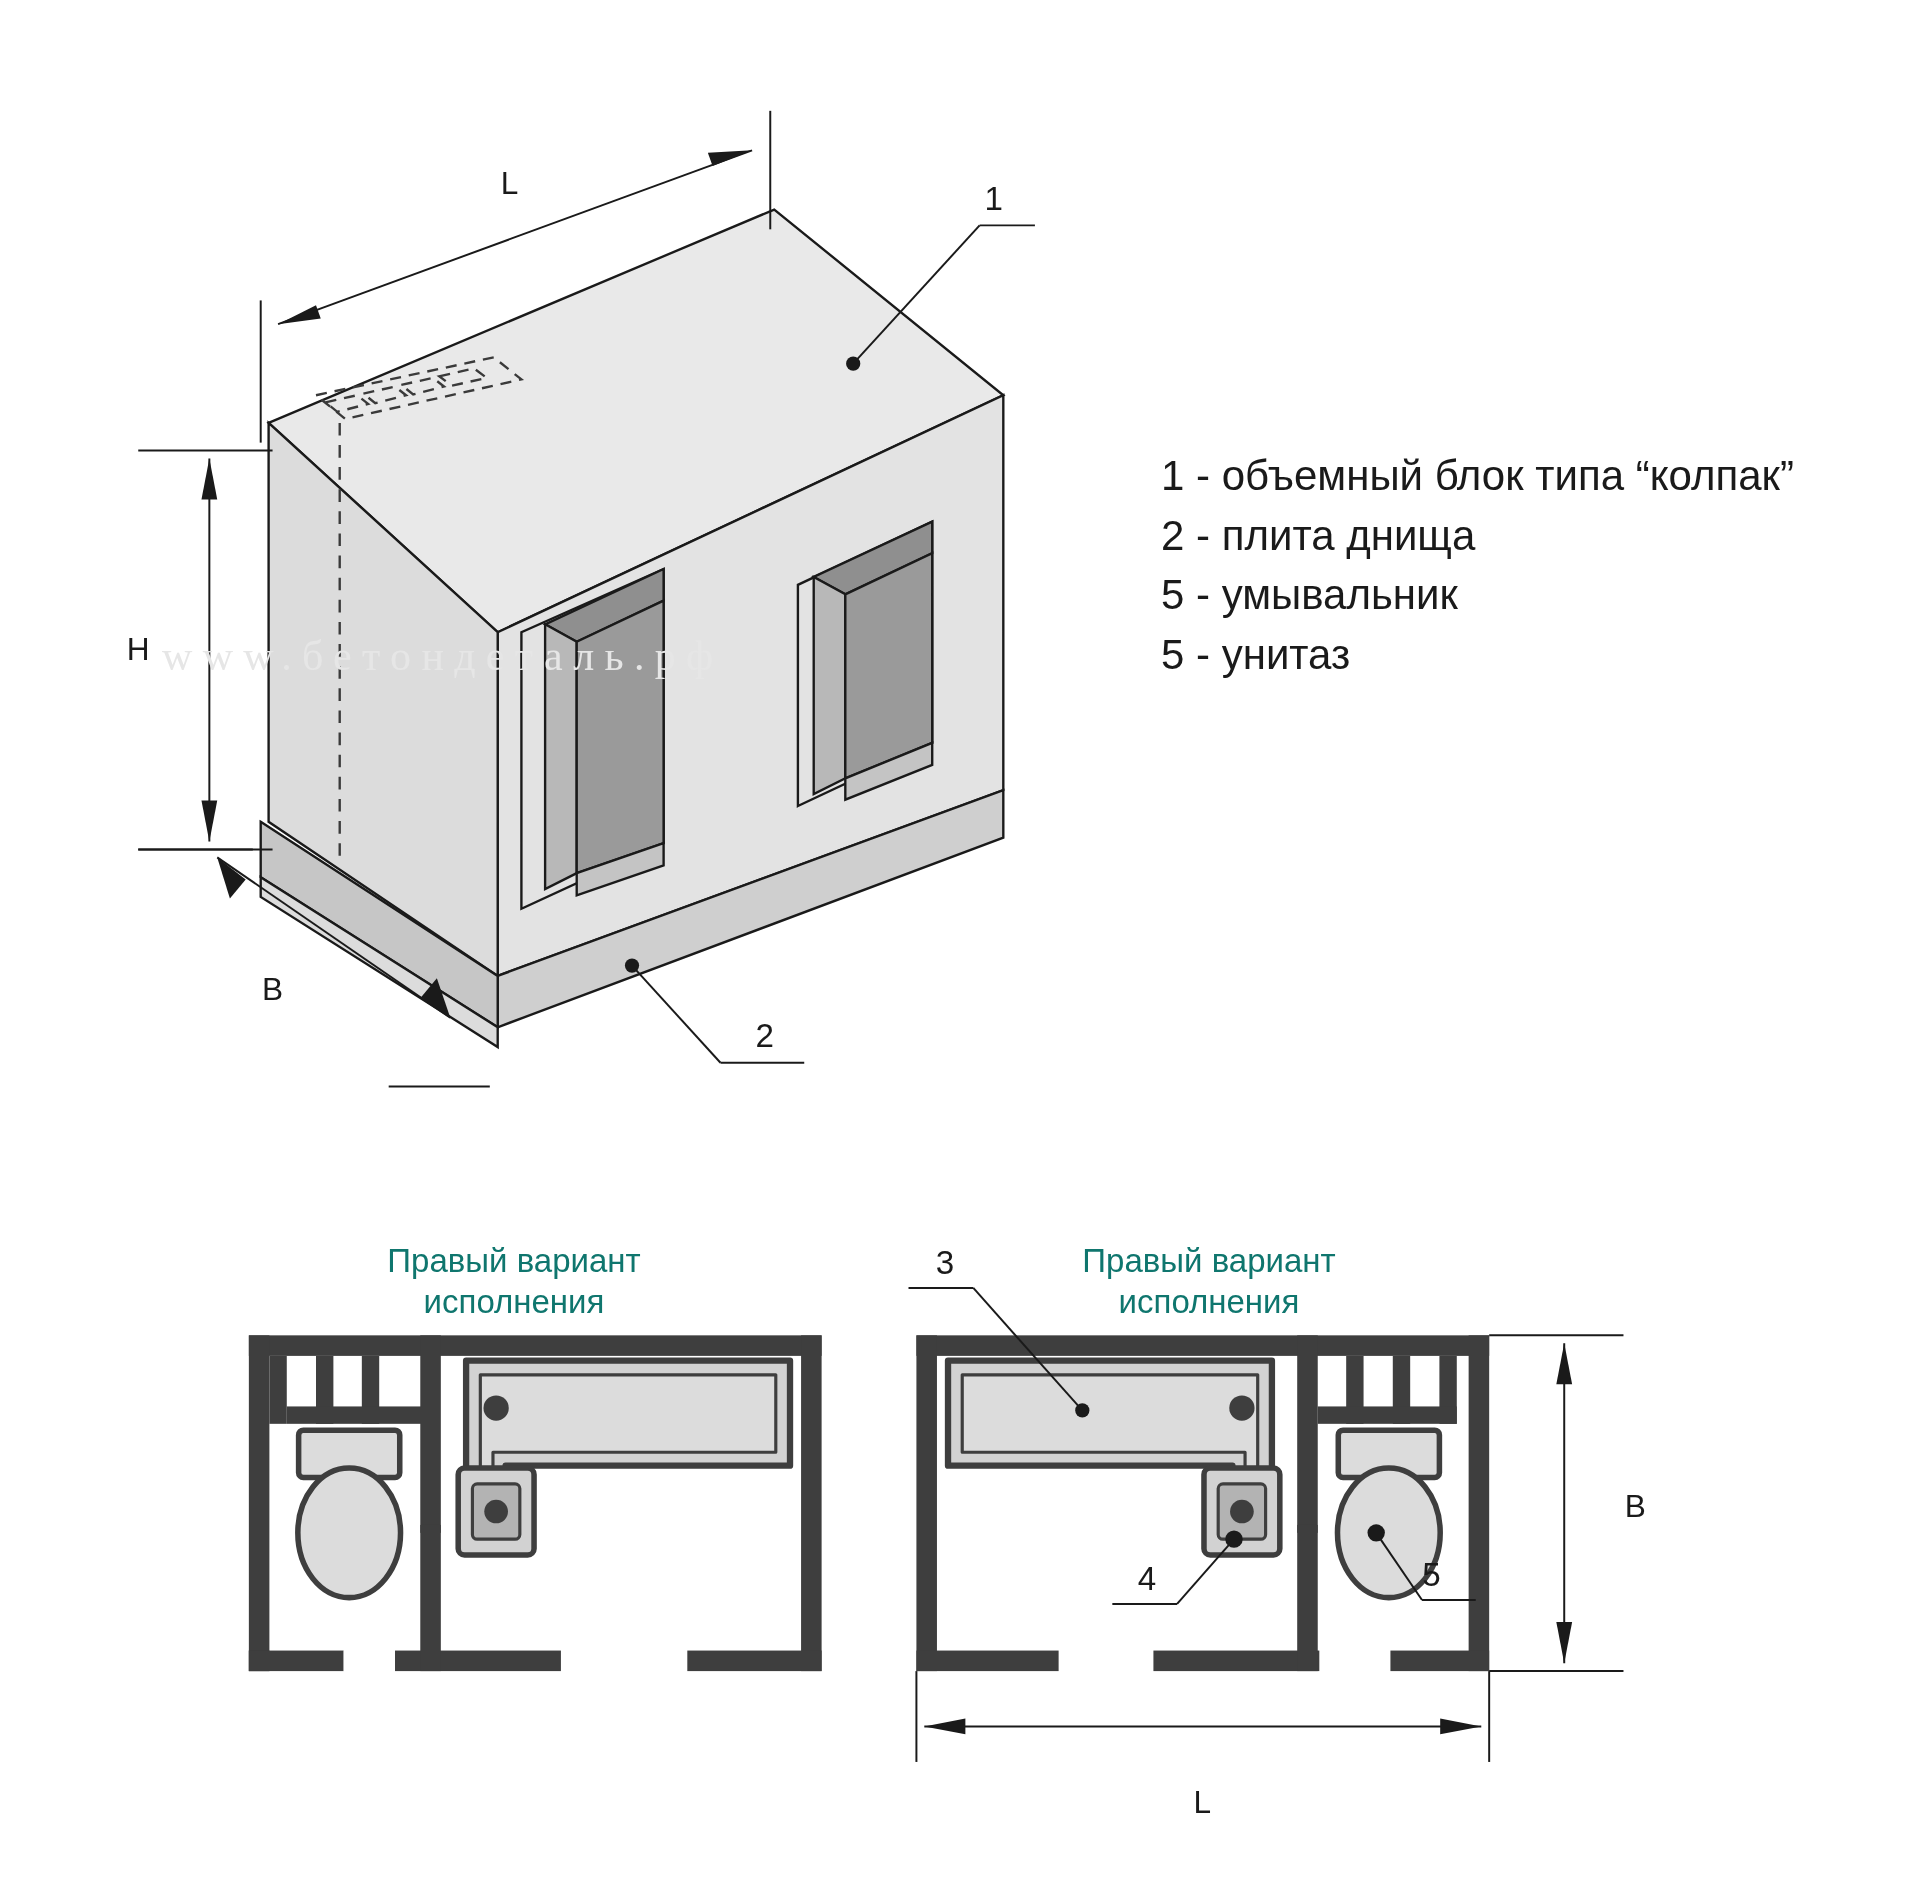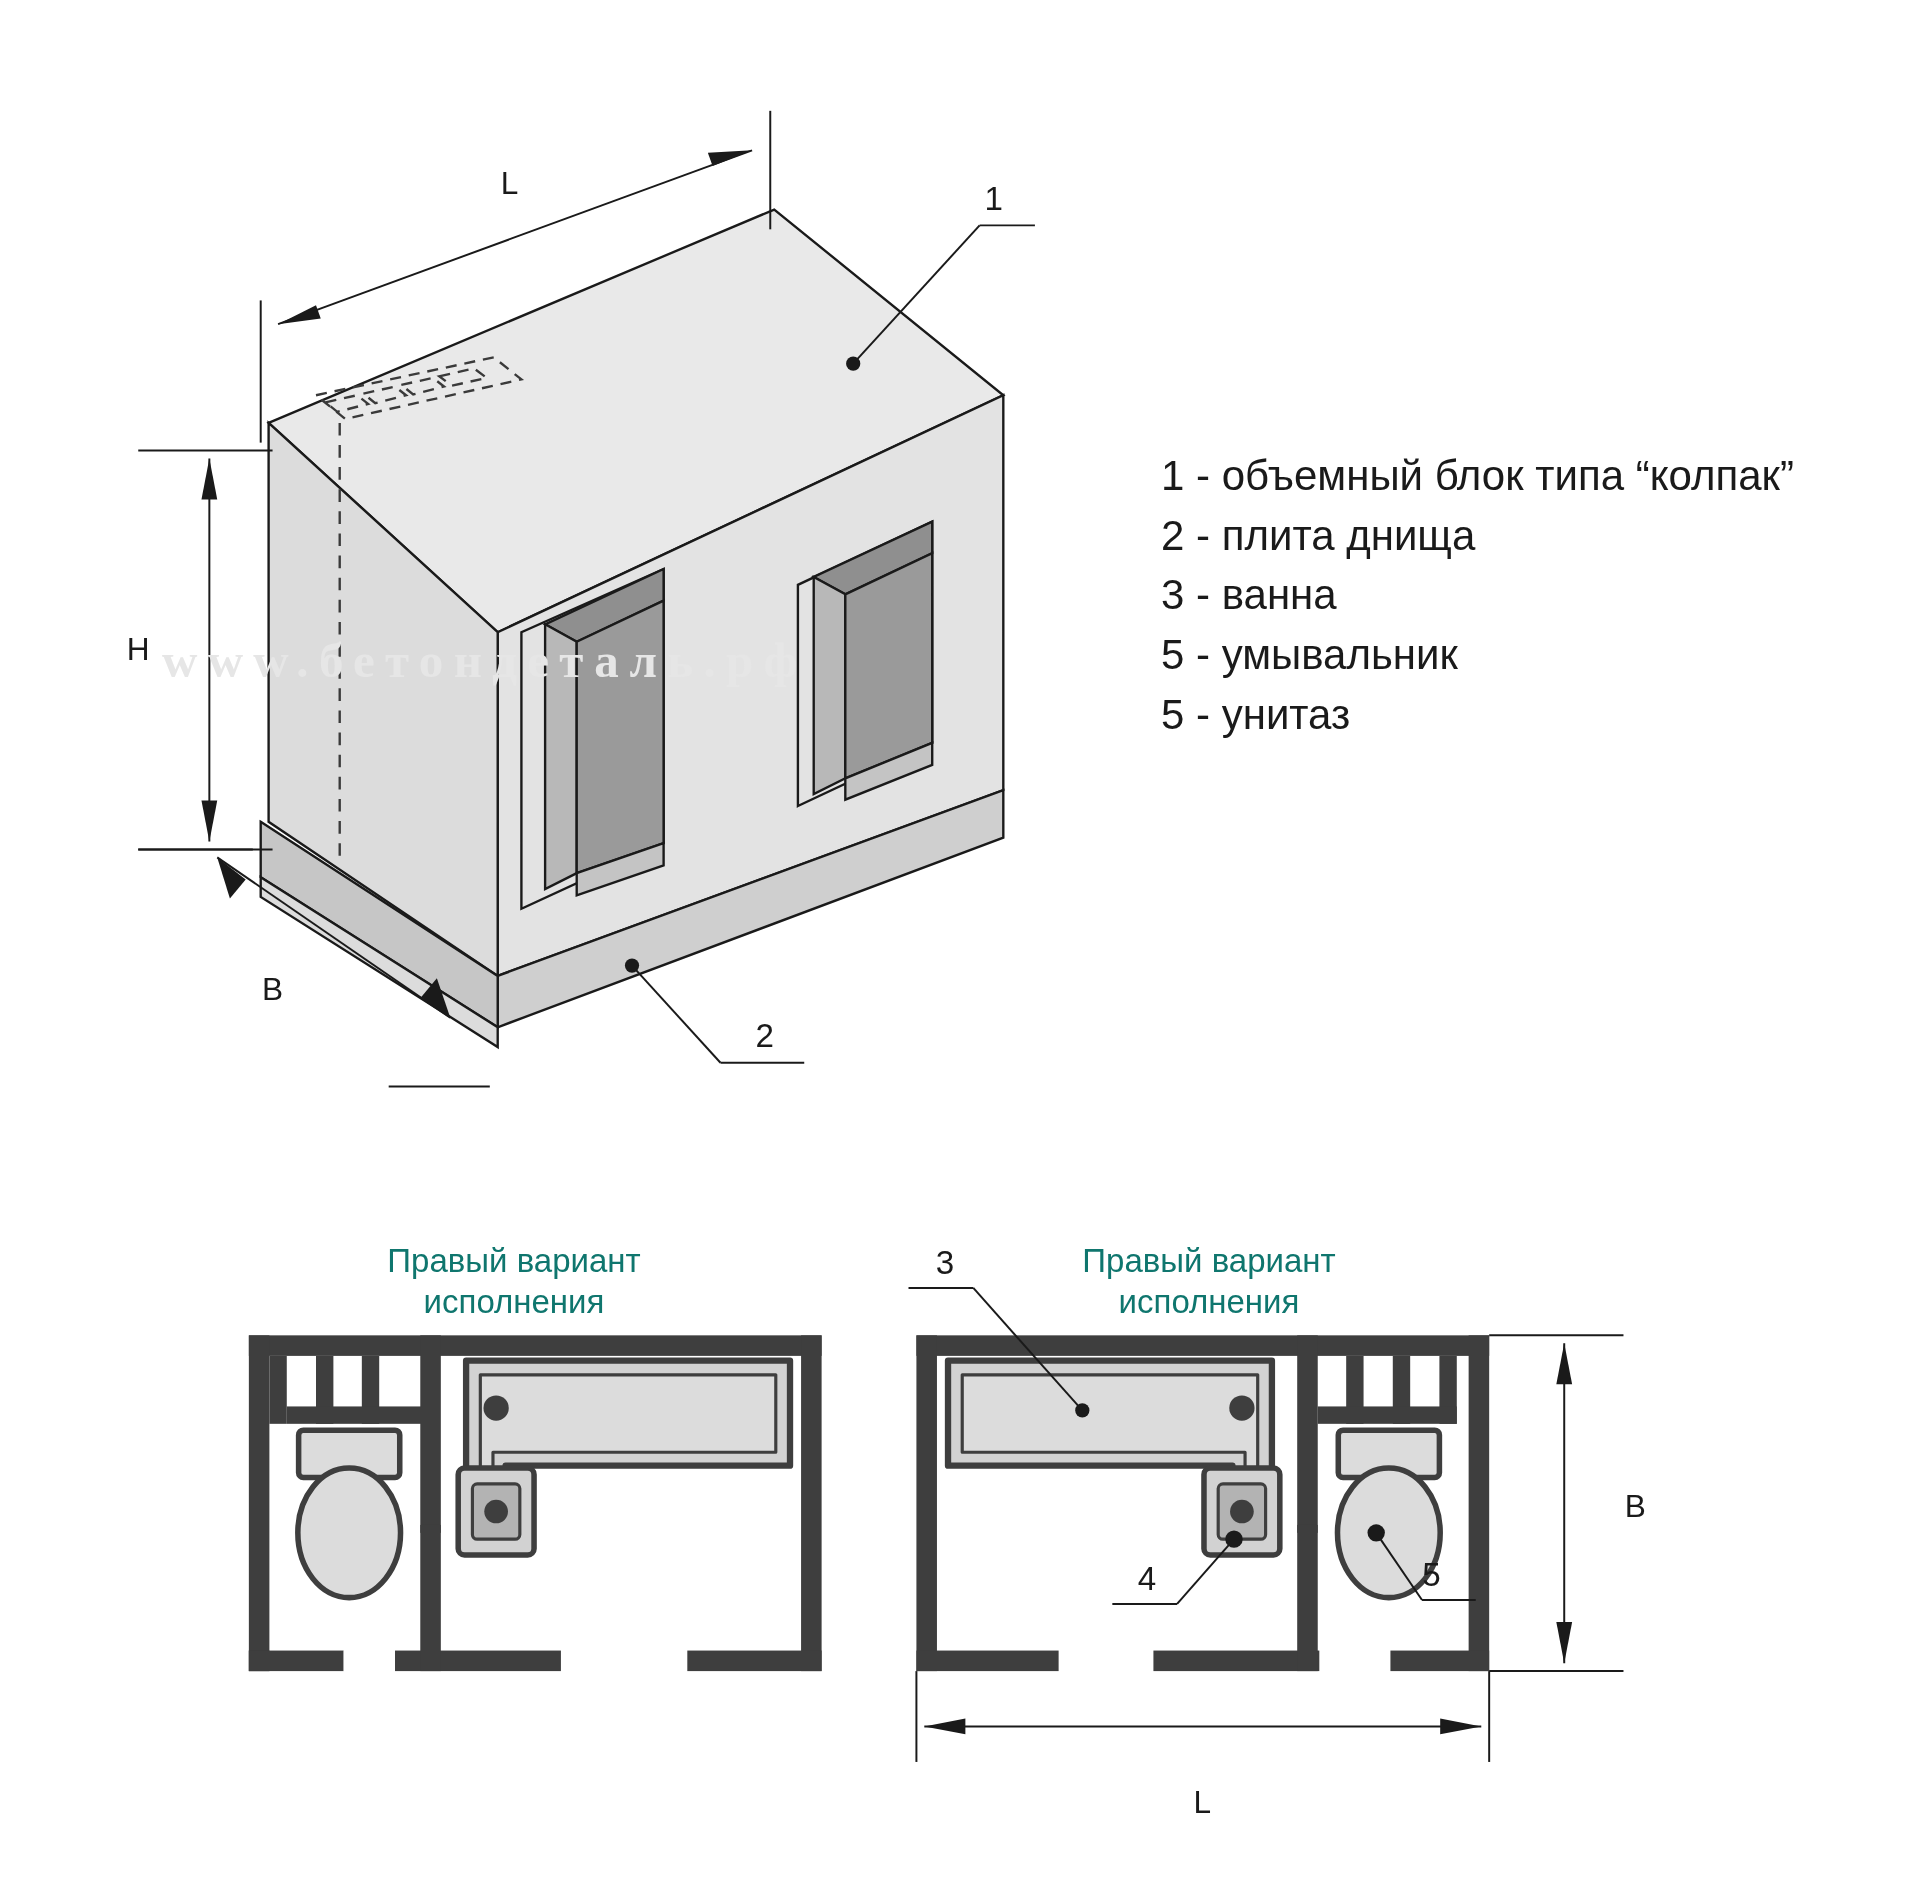--- a/index.html
+++ b/index.html
@@ -55,25 +55,25 @@
     line-height: 1.25;
     text-align: center;
     color: #0f766e;
   }
   #plan-title-right { left: 348px; top: 1240px; width: 332px; }
   #plan-title-left  { left: 1043px; top: 1240px; width: 332px; }
   .watermark {
     position: absolute;
     left: 162px;
     top: 632px;
-    font-size: 49px;
+    font-size: 42px;
     letter-spacing: 10.3px;
     color: #e6e6e6;
     font-family: "Liberation Serif", serif;
-    font-weight: bold;
+    font-weight: normal;
     white-space: nowrap;
     user-select: none;
   }
 </style>
 </head>
 <body>
 
 <div id="stage">
 
   <svg class="drawing" viewBox="0 0 2443 2407">
@@ -250,21 +250,20 @@
       <text class="dim-text" x="1522" y="2295" text-anchor="middle">L</text>
     </g>
 
   </svg>
 
   <div class="watermark">www.бетондеталь.рф</div>
 
   <div class="legend">
     <div class="legend-item">1 - объемный блок типа “колпак”</div>
     <div class="legend-item">2 - плита днища</div>
-    <div class="legend-item">3 - ванна</div>
     <div class="legend-item">5 - умывальник</div>
     <div class="legend-item">5 - унитаз</div>
   </div>
 
   <div class="plan-title" id="plan-title-right">
     <div>Правый вариант</div>
     <div>исполнения</div>
   </div>
   <div class="plan-title" id="plan-title-left">
     <div>Правый вариант</div>

